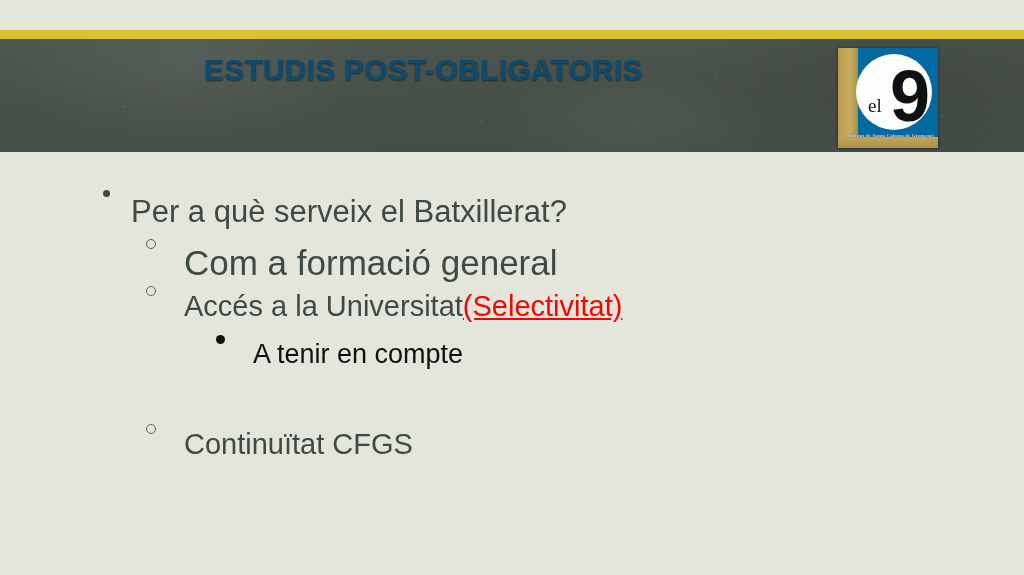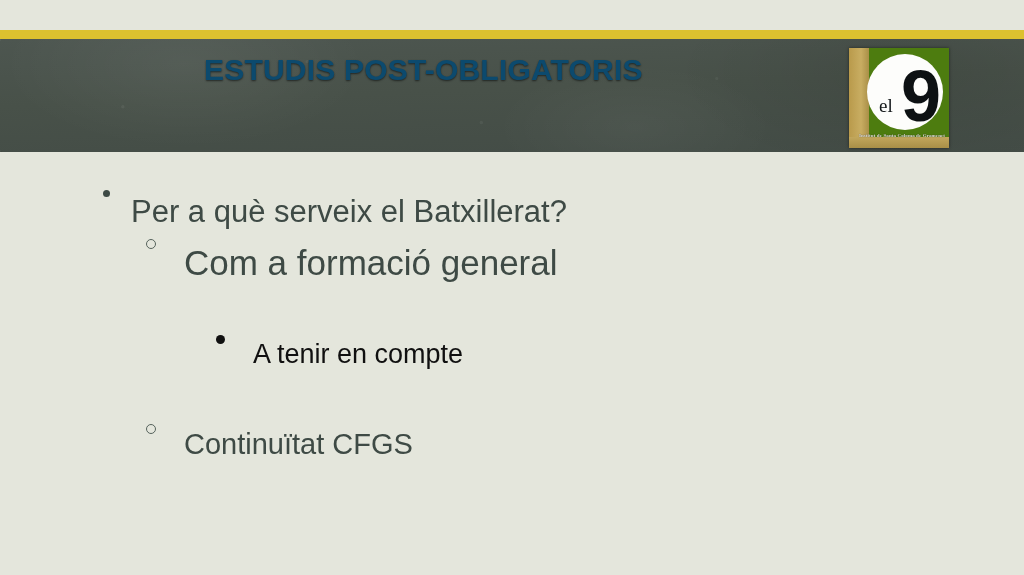--- a/index.html
+++ b/index.html
@@ -90,24 +90,23 @@
     white-space: nowrap;
   }
 
   
   #logo {
     position: absolute;
     left: 838px;
     top: 48px;
     width: 100px;
     height: 100px;
-    background: #4d7c0f;
+    background: #0369a1;
     box-shadow: 0 0 3px rgba(0,0,0,0.5);
     overflow: hidden;
-    margin-left: 11px;
   }
   #logo-gold-band {
     position: absolute;
     left: 0; top: 0;
     width: 20px; height: 100%;
     background: linear-gradient(90deg, #b99a4b 0%, #c8ad62 60%, #a98f47 100%);
   }
   #logo-gold-foot {
     position: absolute;
     left: 0; bottom: 0;
@@ -259,20 +258,26 @@
       <span class="gap"></span>
       <span class="bullet-text">Per a què serveix el Batxillerat?</span>
     </div>
 
     <div class="bullet-row lvl2" id="row-l2a">
       <span class="marker marker-circle"></span>
       <span class="gap"></span>
       <span class="bullet-text">Com a formació general</span>
     </div>
 
+    <div class="bullet-row lvl2" id="row-l2b">
+      <span class="marker marker-circle"></span>
+      <span class="gap"></span>
+      <span class="bullet-text">Accés a la Universitat </span>
+      <span class="highlight">(Selectivitat)</span>
+    </div>
 
     <div class="bullet-row" id="row-l3">
       <span class="marker marker-disc-black"></span>
       <span class="gap"></span>
       <span class="bullet-text dark">A tenir en compte </span>
     </div>
 
     <div class="bullet-row lvl2" id="row-l2c">
       <span class="marker marker-circle"></span>
       <span class="gap"></span>

